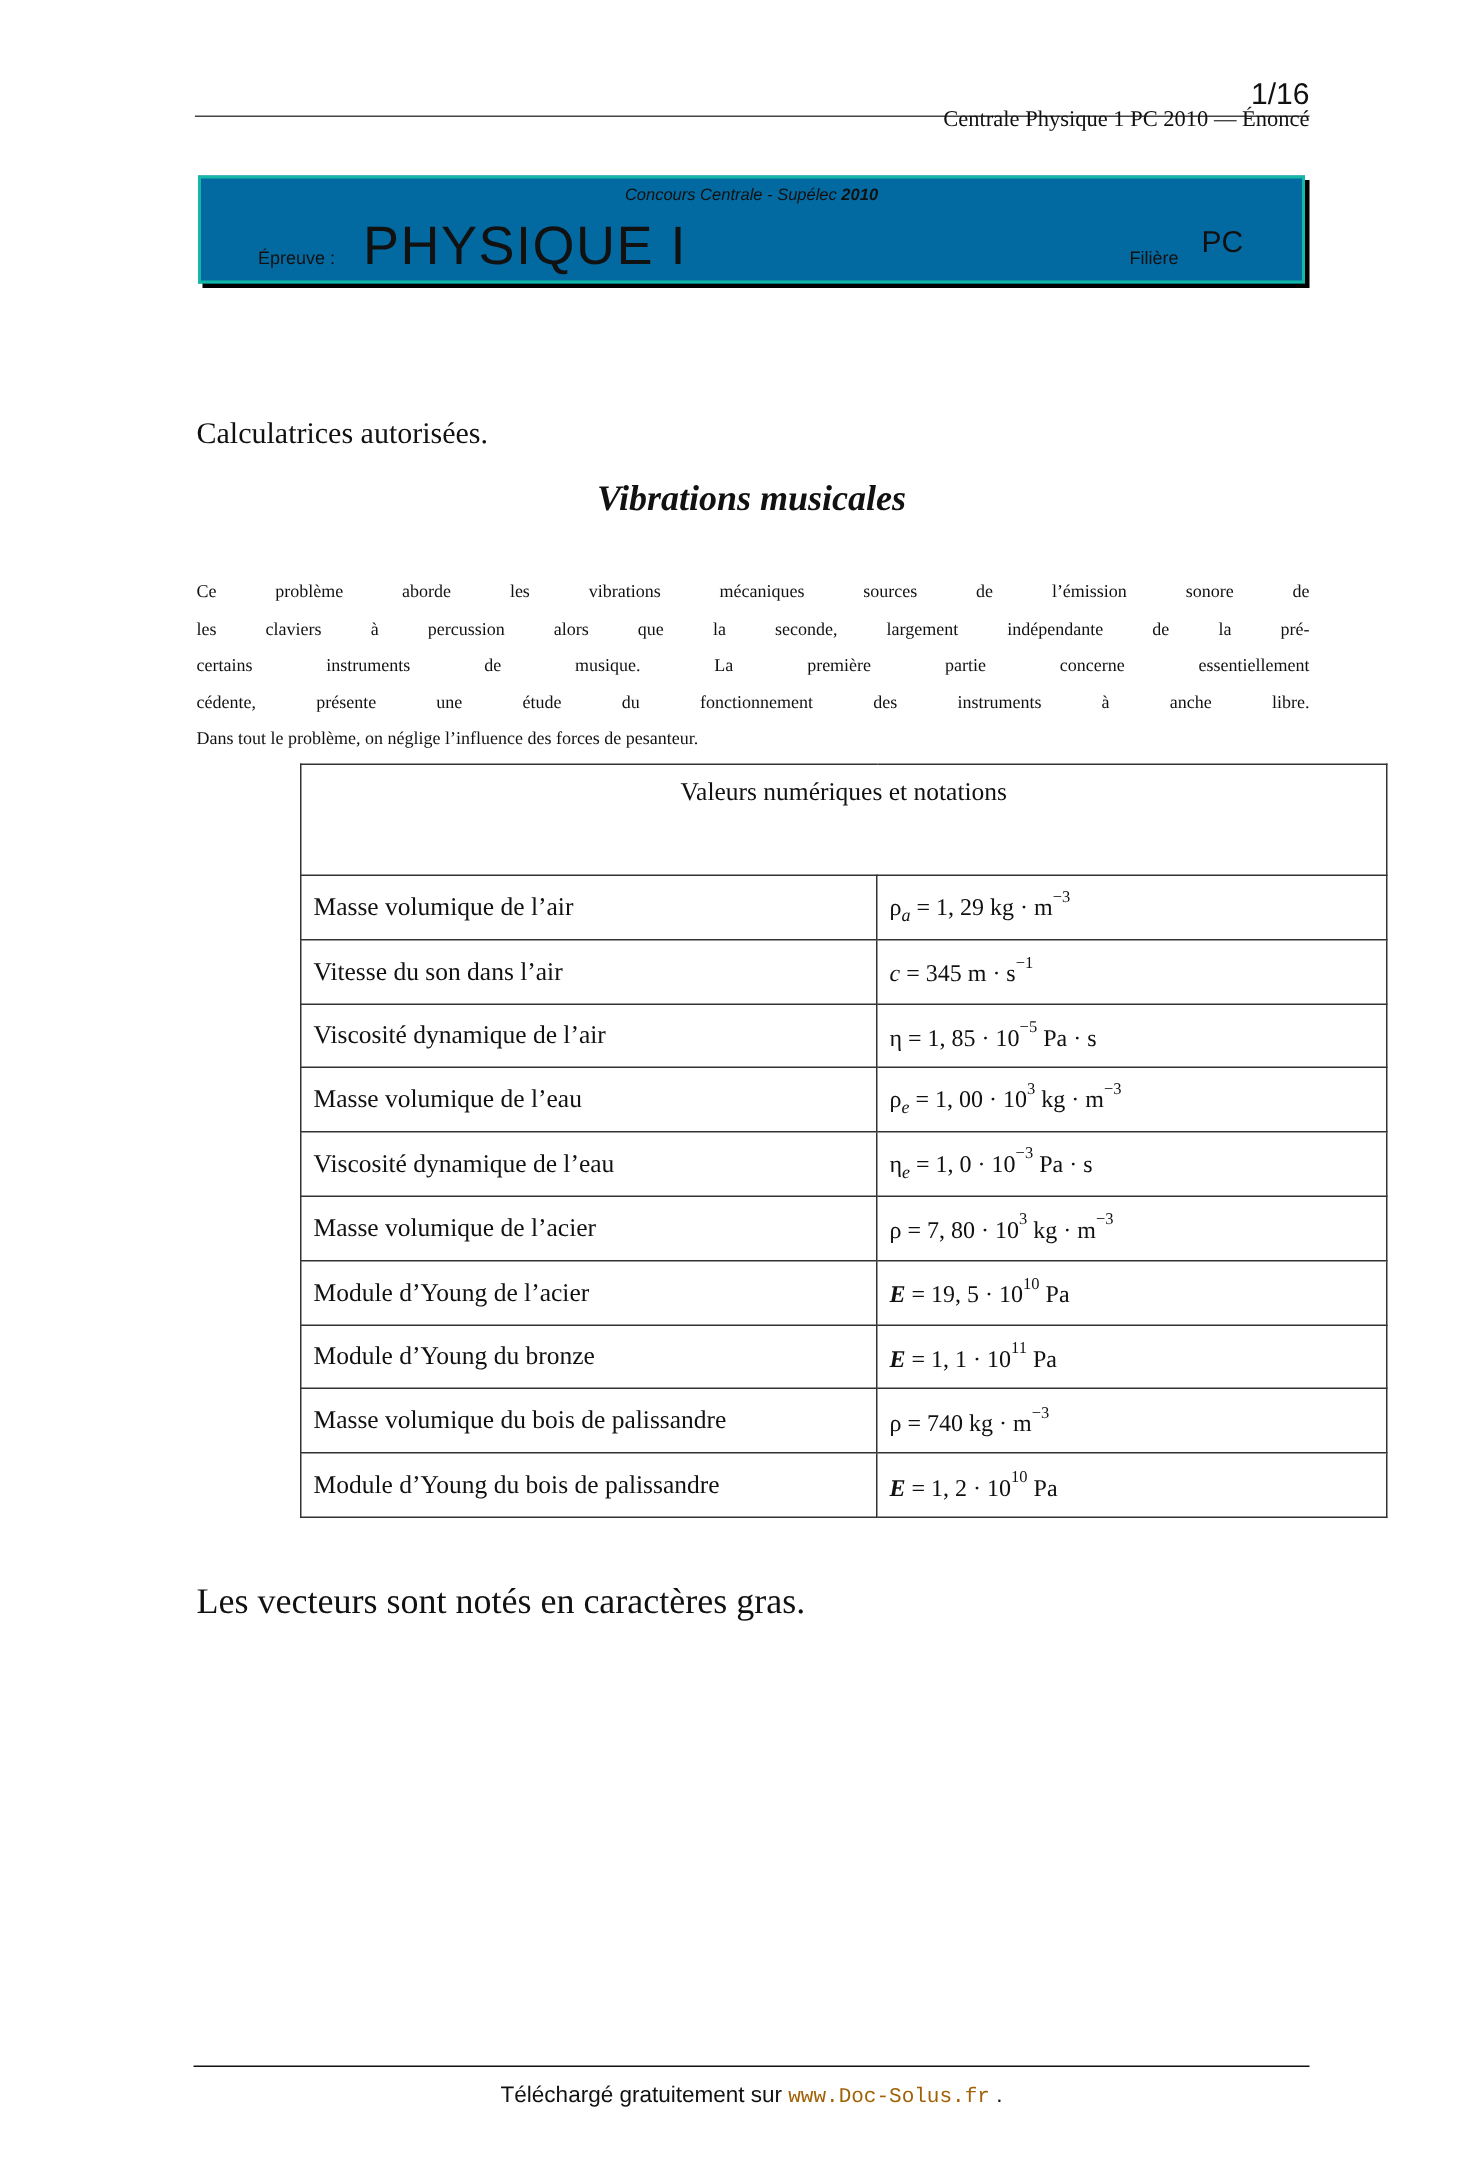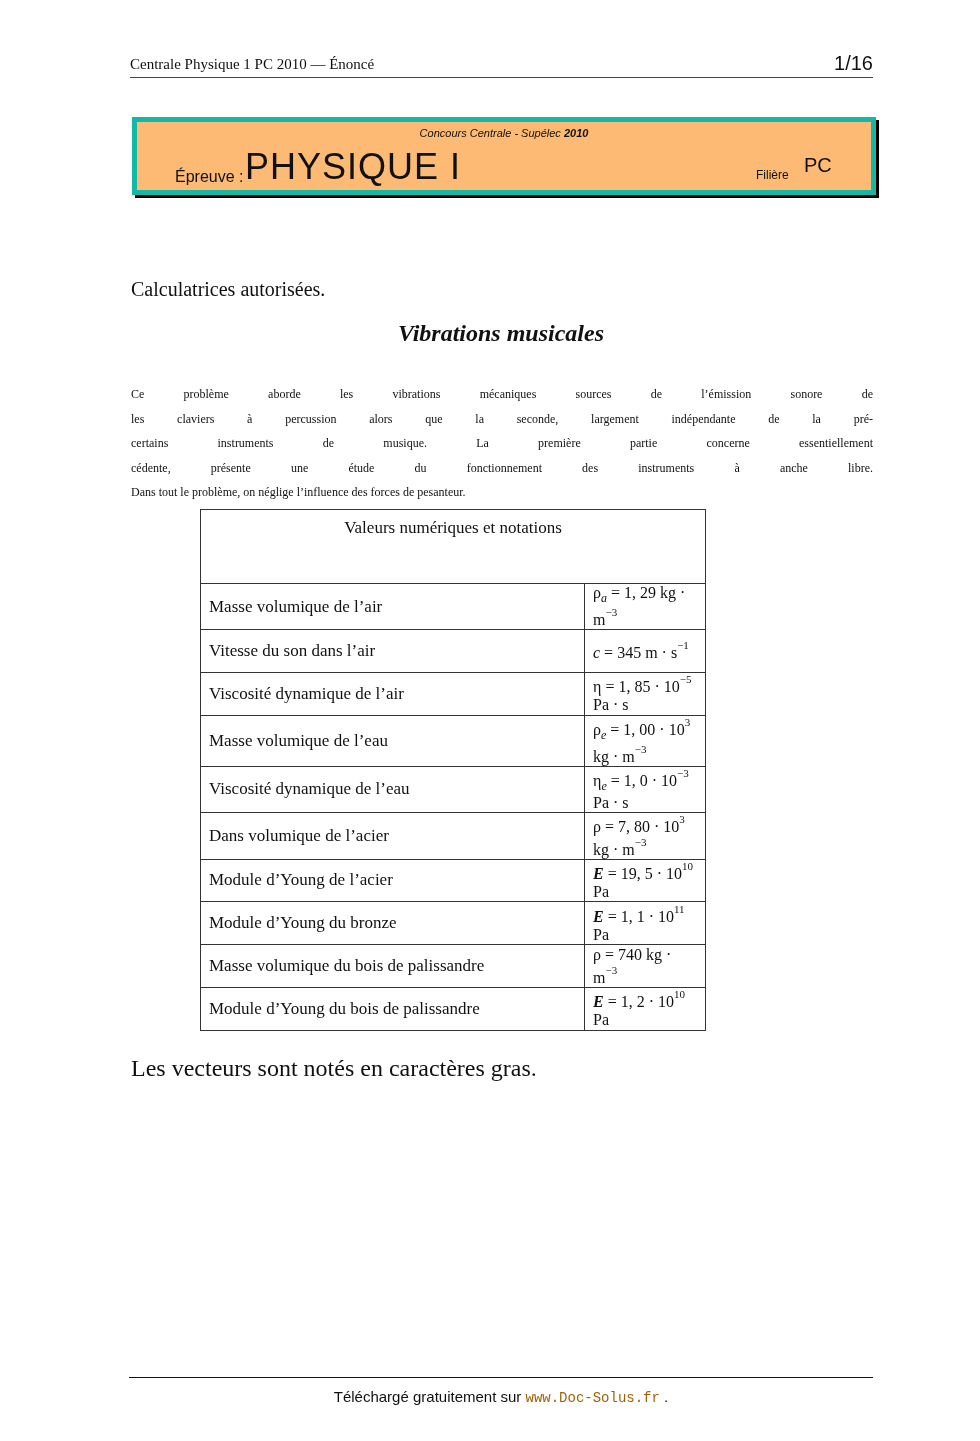--- a/index.html
+++ b/index.html
@@ -5,39 +5,39 @@
     html, body { margin: 0; padding: 0; background: #ffffff; }
     body {
       width: 980px; height: 1441px; position: relative; overflow: hidden;
       font-family: "DejaVu Serif", "Liberation Serif", serif; color: #111;
     }
     .page-header {
       position: absolute; left: 130px; top: 52px; width: 743px; height: 25px;
       border-bottom: 1.5px solid #444;
     }
     .page-header .running-title {
-      position: absolute; left: 0; right: 0; top: 4px; text-align: left;
+      position: absolute; left: 0; right: 0; top: 20px; text-align: right;
       font-family: "Liberation Serif", serif; font-size: 15px;
     }
     .page-header .page-number {
       position: absolute; right: 0; top: 0; font-family: Liberation Sans, sans-serif; font-size: 20px;
     }
     .title-box {
       position: absolute; left: 132px; top: 117px; width: 734px; height: 68px;
-      border: 5px solid #14b8a6; background: #fdba74;
+      border: 2px solid #14b8a6; background: #0369a1;
       box-shadow: 3px 3px 0 #000;
     }
     .title-box .contest {
       position: absolute; left: 0; right: 0; top: 5px; text-align: center;
       font-family: "Liberation Sans", sans-serif; font-size: 11px; font-style: italic;
     }
     .title-box .contest b { font-weight: bold; }
     .title-box .epreuve-label {
       position: absolute; left: 38px; top: 46px;
-      font-family: "Liberation Sans", sans-serif; font-size: 16px; text-align: right;
+      font-family: "Liberation Sans", sans-serif; font-size: 12px; text-align: right;
     }
     .title-box .epreuve-name {
       position: absolute; left: 108px; top: 24px;
       font-family: "Liberation Sans", sans-serif; font-size: 36px; letter-spacing: 1px;
     }
     .title-box .filiere-label {
       position: absolute; left: 619px; top: 46px;
       font-family: "Liberation Sans", sans-serif; font-size: 12px;
     }
     .title-box .filiere-name {
@@ -53,21 +53,21 @@
       font-family: "Liberation Serif", serif; font-size: 24px; font-style: italic; font-weight: bold;
     }
     .intro {
       position: absolute; left: 131px; top: 382px; width: 742px;
       font-family: "Liberation Serif", serif; font-size: 12px; line-height: 24.5px;
       text-align: justify;
     }
     .intro span.line { display: block; text-align: justify; text-align-last: justify; white-space: nowrap; }
     .intro span.line.last { text-align-last: left; }
     table.values {
-      position: absolute; left: 200px; top: 509px; width: 506px;
+      position: absolute; left: 200px; top: 509px; width: 725px;
       border-collapse: collapse; font-family: "Liberation Serif", serif; font-size: 17px;
     }
     table.values td, table.values th { border: 1px solid #333; }
     table.values th {
       height: 64px; font-weight: normal; vertical-align: top; padding-top: 8px; text-align: center;
     }
     table.values td { height: 41.8px; padding: 0 8px; }
     table.values td.label { width: 367px; }
     table.values td.val { padding-left: 8px; font-size: 16px; }
     .val i { font-style: italic; }
@@ -137,21 +137,21 @@
       </tr>
       <tr>
         <td class="label">Masse volumique de l’eau</td>
         <td class="val"><span>ρ</span><sub>e</sub><span>&nbsp;=&nbsp;</span><span>1, 00 ·</span> <span>10</span><sup>3</sup> <span>kg · m</span><sup>−3</sup></td>
       </tr>
       <tr>
         <td class="label">Viscosité dynamique de l’eau</td>
         <td class="val"><span>η</span><sub>e</sub><span>&nbsp;=&nbsp;</span><span>1, 0 ·</span> <span>10</span><sup>−3</sup> <span>Pa · s</span></td>
       </tr>
       <tr>
-        <td class="label">Dans volumique de l’acier</td>
+        <td class="label">Masse volumique de l’acier</td>
         <td class="val"><span>ρ</span><span>&nbsp;=&nbsp;</span><span>7, 80 ·</span> <span>10</span><sup>3</sup> <span>kg · m</span><sup>−3</sup></td>
       </tr>
       <tr>
         <td class="label">Module d’Young de l’acier</td>
         <td class="val"><i style="font-weight:bold">E</i><span>&nbsp;=&nbsp;</span><span>19, 5 ·</span> <span>10</span><sup>10</sup> <span>Pa</span></td>
       </tr>
       <tr>
         <td class="label">Module d’Young du bronze</td>
         <td class="val"><i style="font-weight:bold">E</i><span>&nbsp;=&nbsp;</span><span>1, 1 ·</span> <span>10</span><sup>11</sup> <span>Pa</span></td>
       </tr>

